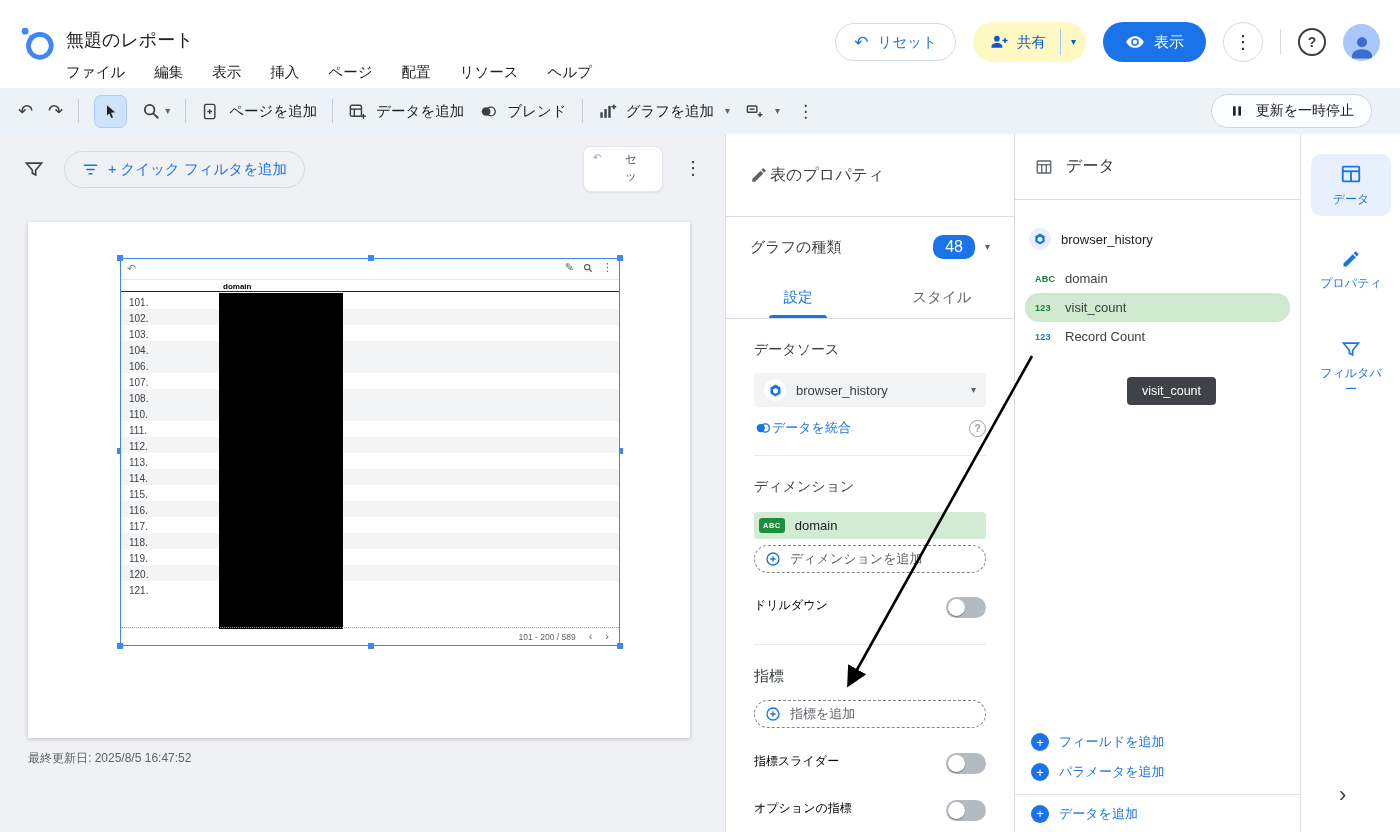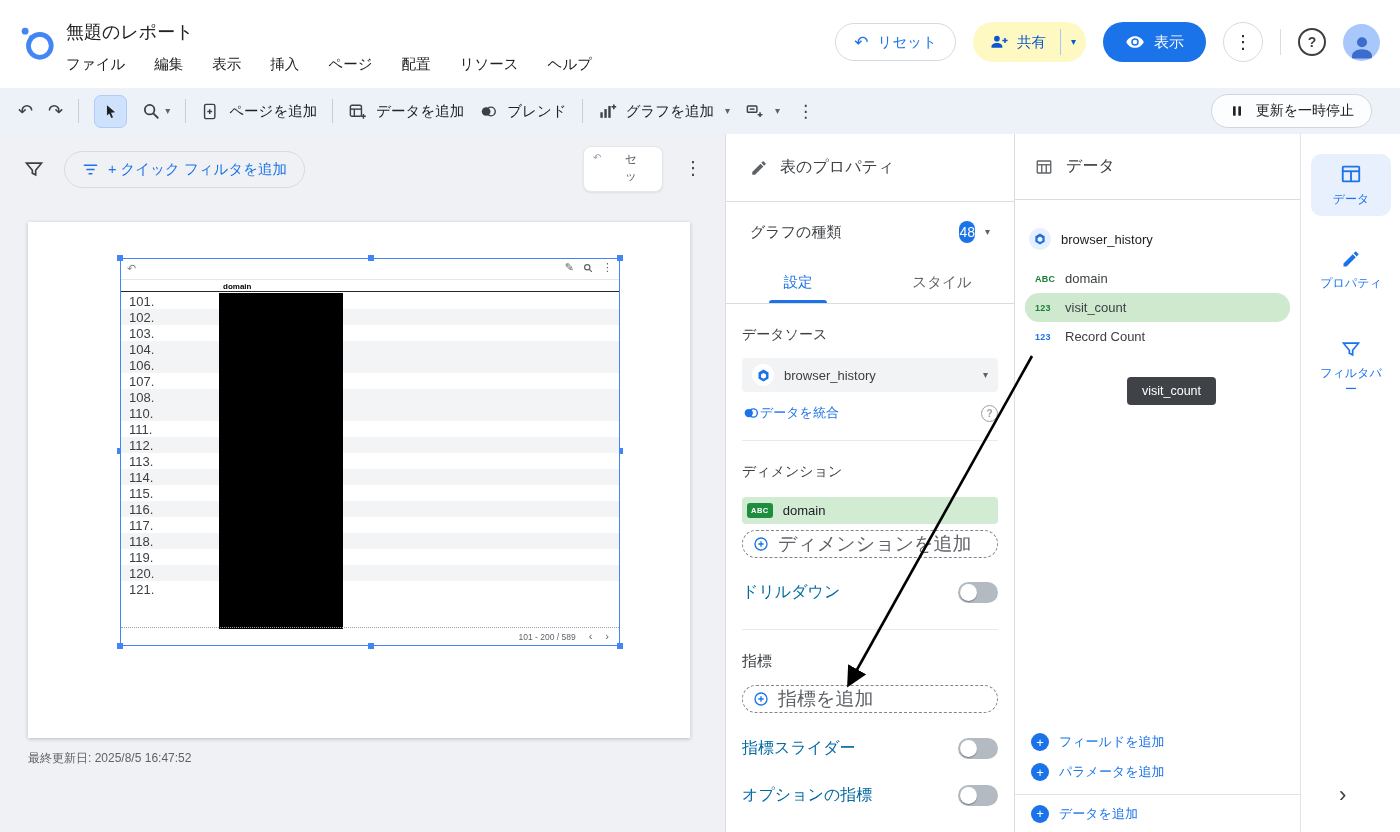--- a/index.html
+++ b/index.html
@@ -7,21 +7,21 @@
   html,body{width:1400px;height:832px}
   body{font-family:"Liberation Sans","DejaVu Sans",sans-serif;color:#202124;background:#fff;overflow:hidden}
   #app{position:absolute;left:0;top:0;width:1400px;height:832px;background:#fff}
   button{font-family:inherit;border:none;background:none;cursor:pointer}
   svg{display:block}
   .svgi{display:inline-flex;align-items:center;justify-content:center}
 
   
   #hdr{position:absolute;left:0;top:0;width:1400px;height:88px;background:#fff}
   .logo{position:absolute;left:18px;top:24px;width:38px;height:38px}
-  .titlewrap{position:absolute;left:66px;top:20px}
+  .titlewrap{position:absolute;left:66px;top:28px}
   .rpt-title{font-size:18px;color:#202124}
   .menubar{display:flex;gap:29px;margin-top:11px;font-size:14.5px;color:#202124}
   .menu-item{cursor:pointer}
   .hdr-actions{position:absolute;right:20px;top:22px;height:40px;display:flex;align-items:center;gap:17px}
   .btn-reset{height:38px;border:1px solid #d5dbe3;border-radius:19px;display:flex;align-items:center;gap:9px;padding:0 18px;color:#1a73e8;font-size:14.5px;background:#fff}
   .glyph-undo{font-size:17px;line-height:1}
   .btn-share{height:40px;border-radius:20px;background:#fef9c3;display:flex;align-items:stretch;overflow:hidden}
   .seg-main{display:flex;align-items:center;gap:8px;padding:0 14px 0 16px;color:#0b57d0;font-size:14.5px}
   .seg-div{width:1px;background:#a9c7f5;margin:7px 0}
   .seg-caret{display:flex;align-items:center;padding:0 10px;color:#0b57d0}
@@ -62,53 +62,53 @@
   .chart-tb{position:absolute;left:0;top:0;width:100%;height:20px}
   .c-undo{position:absolute;left:6px;top:3px;font-size:11px;color:#80868b}
   .c-icons{position:absolute;right:6px;top:2px;display:flex;align-items:center;gap:9px;color:#5f6368}
   .c-pencil{font-size:11px}
   .c-dots{font-size:11px}
   .thead{position:absolute;left:0;top:20px;width:100%;height:13px;border-top:1px solid #e4e6ea;border-bottom:1px solid #26282b}
   .th{position:absolute;left:102px;top:2px;font-size:8px;font-weight:bold;color:#000}
   .tbody{position:absolute;left:0;top:34px;width:100%;height:336px}
   .trow{height:16px;line-height:16px;background:#fff}
   .trow.alt{background:#f3f4f6}
-  .rownum{padding-left:8px;font-size:13px;color:#3c4043}
+  .rownum{padding-left:8px;font-size:10px;color:#3c4043}
   .redacted{position:absolute;left:98px;top:34px;width:124px;height:336px;background:#000}
   .tfoot{position:absolute;left:0;bottom:0;width:100%;height:18px;border-top:1px dotted #9aa0a6;display:flex;align-items:center;justify-content:flex-end;gap:13px;padding-right:10px;color:#5f6368}
   .pag{font-size:8.5px}
   .pg{font-size:11px;line-height:1;color:#5f6368}
   .last-updated{position:absolute;left:28px;top:616px;font-size:12px;color:#5f6368}
 
   
   #props{position:absolute;left:725px;top:134px;width:289px;height:698px;background:#fff;border-left:1px solid #dadce0;overflow:hidden}
-  .p-head{height:68px;border-bottom:1px solid #dadce0;display:flex;align-items:center;gap:12px;padding:0 24px;font-size:16px;color:#3c4043}
+  .p-head{height:83px;border-bottom:1px solid #dadce0;display:flex;align-items:center;gap:2px;padding:0 24px;font-size:16px;color:#3c4043}
   .ct-row{height:60px;display:flex;align-items:center;gap:10px;padding:0 24px}
   .ct-label{font-size:15px;color:#3c4043;flex:1}
-  .ct-badge{background:#1a73e8;color:#fff;font-size:14px;border-radius:10px;padding:3px 0}
+  .ct-badge{background:#1a73e8;color:#fff;font-size:16px;border-radius:10px;padding:3px 12px}
   .tabs{height:42px;border-bottom:1px solid #dadce0;display:flex}
   .tab{flex:1;display:flex;align-items:center;justify-content:center;font-size:14.5px;color:#5f6368;position:relative;cursor:pointer}
   .tab.active{color:#1a73e8}
   .tab.active::after{content:"";position:absolute;left:30%;right:30%;bottom:0;height:3px;background:#1a73e8;border-radius:3px 3px 0 0}
-  .sec{padding:0 16px}
+  .sec{padding:0 28px}
   .sec-label{font-size:14px;color:#3c4043}
   .lbl-ds{margin-top:22px}
   .src-chip{margin-top:14px;height:34px;background:#f1f3f4;border-radius:4px;display:flex;align-items:center;gap:10px;padding:0 10px;font-size:13px;color:#3c4043}
   .src-chip .caret{margin-left:auto}
   .hexwrap{width:22px;height:22px;border-radius:50%;background:#fff;display:flex;align-items:center;justify-content:center}
   .hexwrap.bluebg{background:#e8f0fe}
   .blend-row{margin-top:12px;display:flex;align-items:center;font-size:13px;color:#1a73e8;padding-bottom:18px}
   .help-q{margin-left:auto;width:17px;height:17px;border:1.5px solid #9aa0a6;border-radius:50%;color:#9aa0a6;font-size:10px;font-weight:bold;display:flex;align-items:center;justify-content:center}
   .hr{height:1px;background:#e8eaed}
   .lbl-dim{margin-top:22px}
   .dim-chip{margin-top:16px;height:27px;background:#d2ecd4;border-radius:4px;display:flex;align-items:center;gap:10px;padding:0 5px}
   .badge-abc{background:#1e8e3e;color:#fff;font-size:7.5px;font-weight:bold;border-radius:3px;padding:3px 4px;letter-spacing:.5px}
   .dim-chip .fname{font-size:13px;color:#202124}
-  .dashed-btn{margin-top:6px;height:28px;width:100%;border:1px dashed #80868b;border-radius:15px;display:flex;align-items:center;gap:9px;padding:0 10px;font-size:19px;color:#5f6368;background:#fff}
-  .toggle-row{display:flex;align-items:center;justify-content:space-between;font-size:16px;color:#0369a1}
+  .dashed-btn{margin-top:6px;height:28px;width:100%;border:1px dashed #80868b;border-radius:15px;display:flex;align-items:center;gap:9px;padding:0 10px;font-size:13px;color:#5f6368;background:#fff}
+  .toggle-row{display:flex;justify-content:space-between;font-size:12px;color:#000000}
   .tr-drill{margin-top:24px}
   .hr2{margin-top:26px}
   .lbl-met{margin-top:22px;font-size:15px}
   .met-btn{margin-top:14px}
   .tr-opt{margin-top:26px}
   .tr-slider{margin-top:25px}
   .switch{width:40px;height:21px;background:#b4bac2;border-radius:11px;position:relative;flex:none}
   .switch::after{content:"";position:absolute;left:2px;top:2px;width:17px;height:17px;border-radius:50%;background:#fff;box-shadow:0 1px 1px rgba(0,0,0,.35)}
 
   

